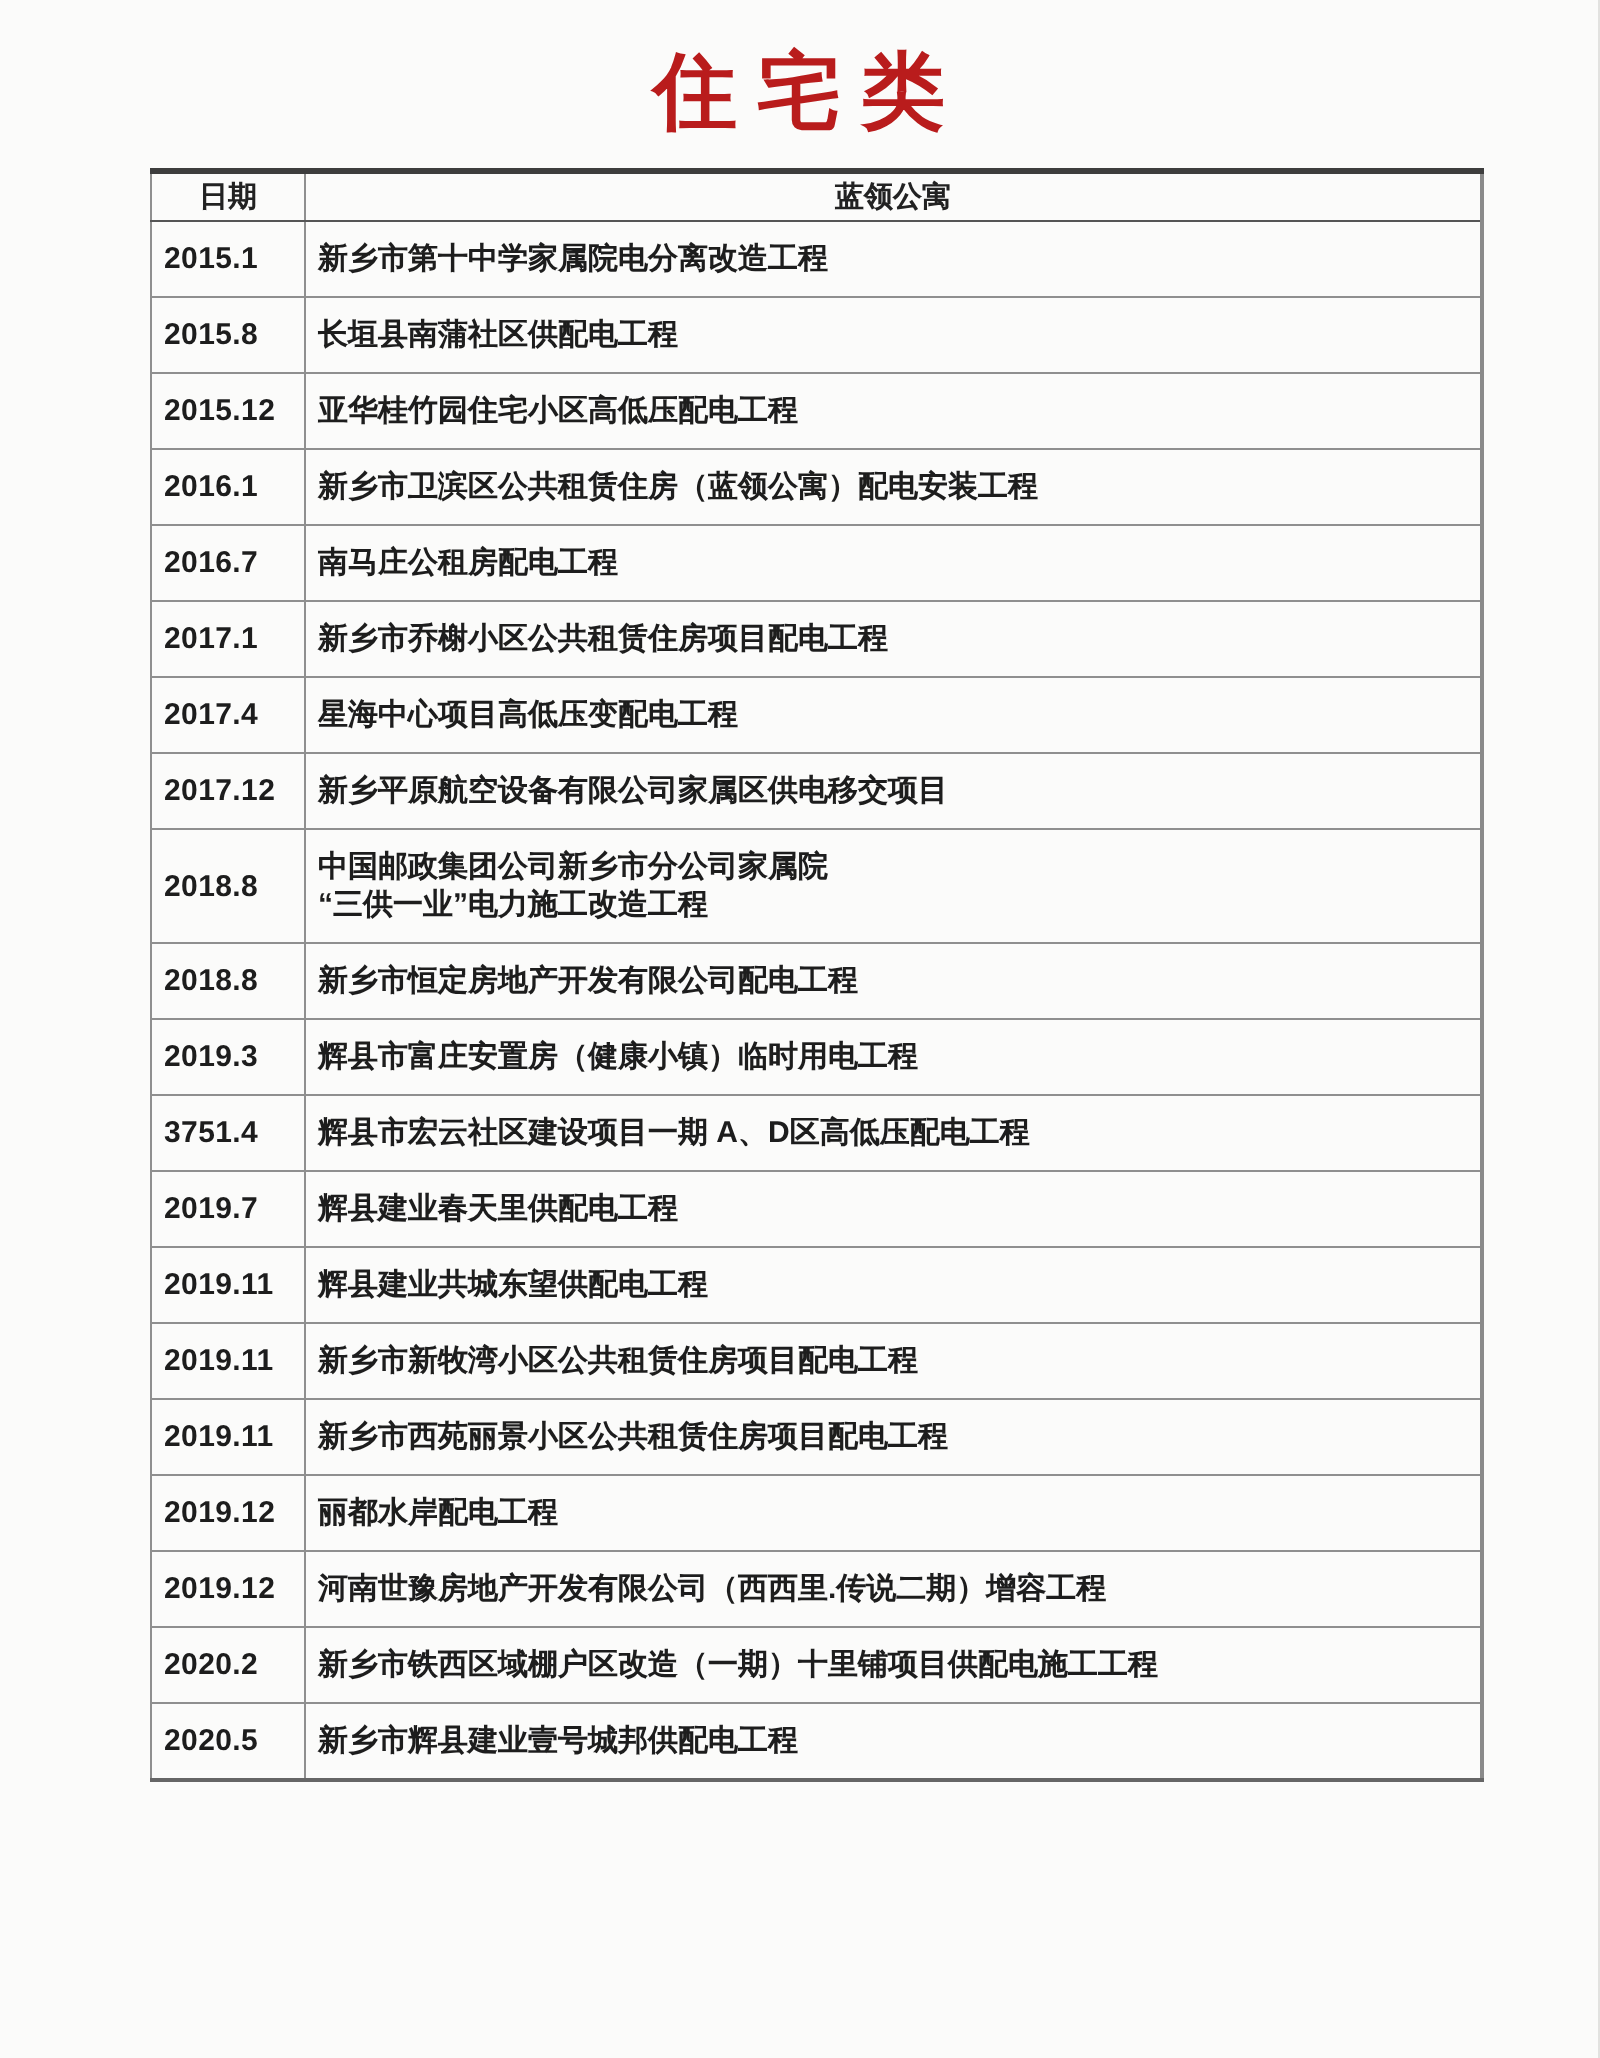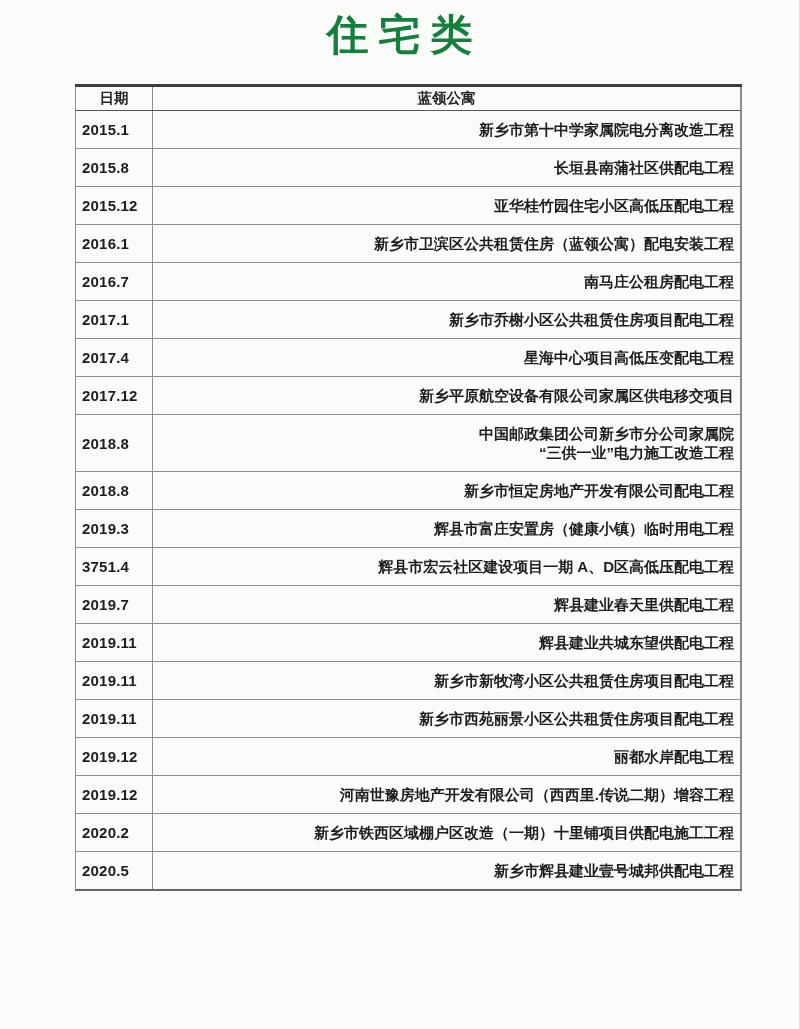--- a/index.html
+++ b/index.html
@@ -57,29 +57,29 @@
     padding: 9px 6px;
   }
   table.projects { border-left: 1px solid #8f8f8f; border-right: 2px solid #8a8a8a; border-bottom: 2px solid #666; }
   table.projects td, table.projects th { border-left: 1px solid #8f8f8f; border-right: 1px solid #8f8f8f; }
   td.date-cell {
     text-align: left;
     white-space: nowrap;
     letter-spacing: 0.2px;
   }
   td.name-cell {
-    text-align: right;
+    text-align: left;
     padding-left: 9px;
     white-space: pre-line;
   }
 </style>
 </head>
 <body>
 
-<div class="page-title" style="color: #15803d;">住宅类</div>
+<div class="page-title" style="color: #b91c1c; margin-top: 11px;">住宅类</div>
 
 <div class="table-wrap">
   <table class="projects">
     <thead>
       <tr>
         <th class="col-date">日期</th>
         <th class="col-name">蓝领公寓</th>
       </tr>
     </thead>
     <tbody id="rows-body">

